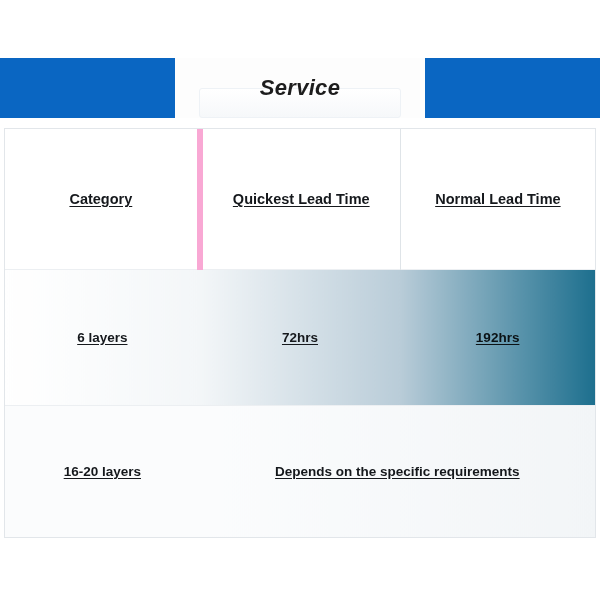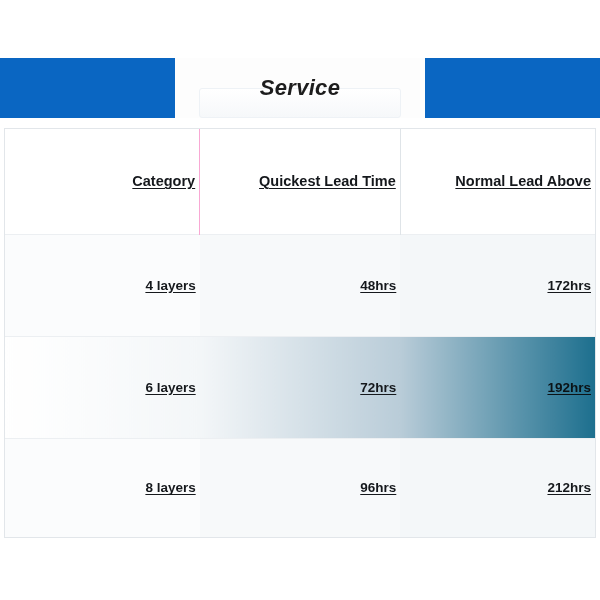--- a/index.html
+++ b/index.html
@@ -80,38 +80,38 @@
     width: 100%;
     height: 100%;
     border-collapse: collapse;
     table-layout: fixed;
   }
   table.lead col.c1 { width: 33%; }
   table.lead col.c2 { width: 34%; }
   table.lead col.c3 { width: 33%; }
 
   table.lead td {
-    text-align: right;
+    text-align: center;
     vertical-align: middle;
     font-size: 13.5px;
     font-weight: bold;
     color: #15181c;
     padding: 0 4px;
   }
   table.lead td span {
     text-decoration: underline;
     text-underline-offset: 2px;
   }
 
   tr.head td {
     font-size: 14.5px;
     background: #ffffff;
   }
   tr.head td.sep {
-    border-left: 1px solid #f9a8d4;
+    border-left: 6px solid #f9a8d4;
     border-right: 1px solid #dfe4e8;
   }
 
   
   tr.grad td.left   { background: linear-gradient(90deg, #ffffff 0%, #f3f6f8 100%); }
   tr.grad td.mid    { background: linear-gradient(90deg, #f3f6f8 0%, #b9ccd8 100%); }
   tr.grad td.right  { background: linear-gradient(90deg, #b9ccd8 0%, #1d6f8e 100%); }
   tr.grad td.right span { color: #0b1215; }
 
   tr.plain td { background: #fbfcfd; }
@@ -146,43 +146,37 @@
     <table class="lead">
       <colgroup>
           <col class="c1">
           <col class="c2">
           <col class="c3">
         </colgroup>
       <tbody>
         <tr class="head">
           <td><span>Category</span></td>
           <td class="sep"><span>Quickest Lead Time</span></td>
-          <td><span>Normal Lead Above</span></td>
+          <td><span>Normal Lead Time</span></td>
         </tr>
 
 
-        <tr class="plain rowline">
-          <td class="left"><span>4 layers</span></td>
-          <td class="mid"><span>48hrs</span></td>
-          <td class="right"><span>172hrs</span></td>
-        </tr>
 
         <tr class="grad rowline">
           <td class="left"><span>6 layers</span></td>
           <td class="mid"><span>72hrs</span></td>
           <td class="right"><span>192hrs</span></td>
         </tr>
 
-        <tr class="plain rowline">
-          <td class="left"><span>8 layers</span></td>
-          <td class="mid"><span>96hrs</span></td>
-          <td class="right"><span>212hrs</span></td>
-        </tr>
 
 
 
 
+        <tr class="wide light rowline">
+          <td class="left"><span>16-20 layers</span></td>
+          <td class="wide" colspan="2"><span>Depends on the specific requirements</span></td>
+        </tr>
 
       </tbody>
     </table>
   </div>
 
 </div>
 
 </body></html>

